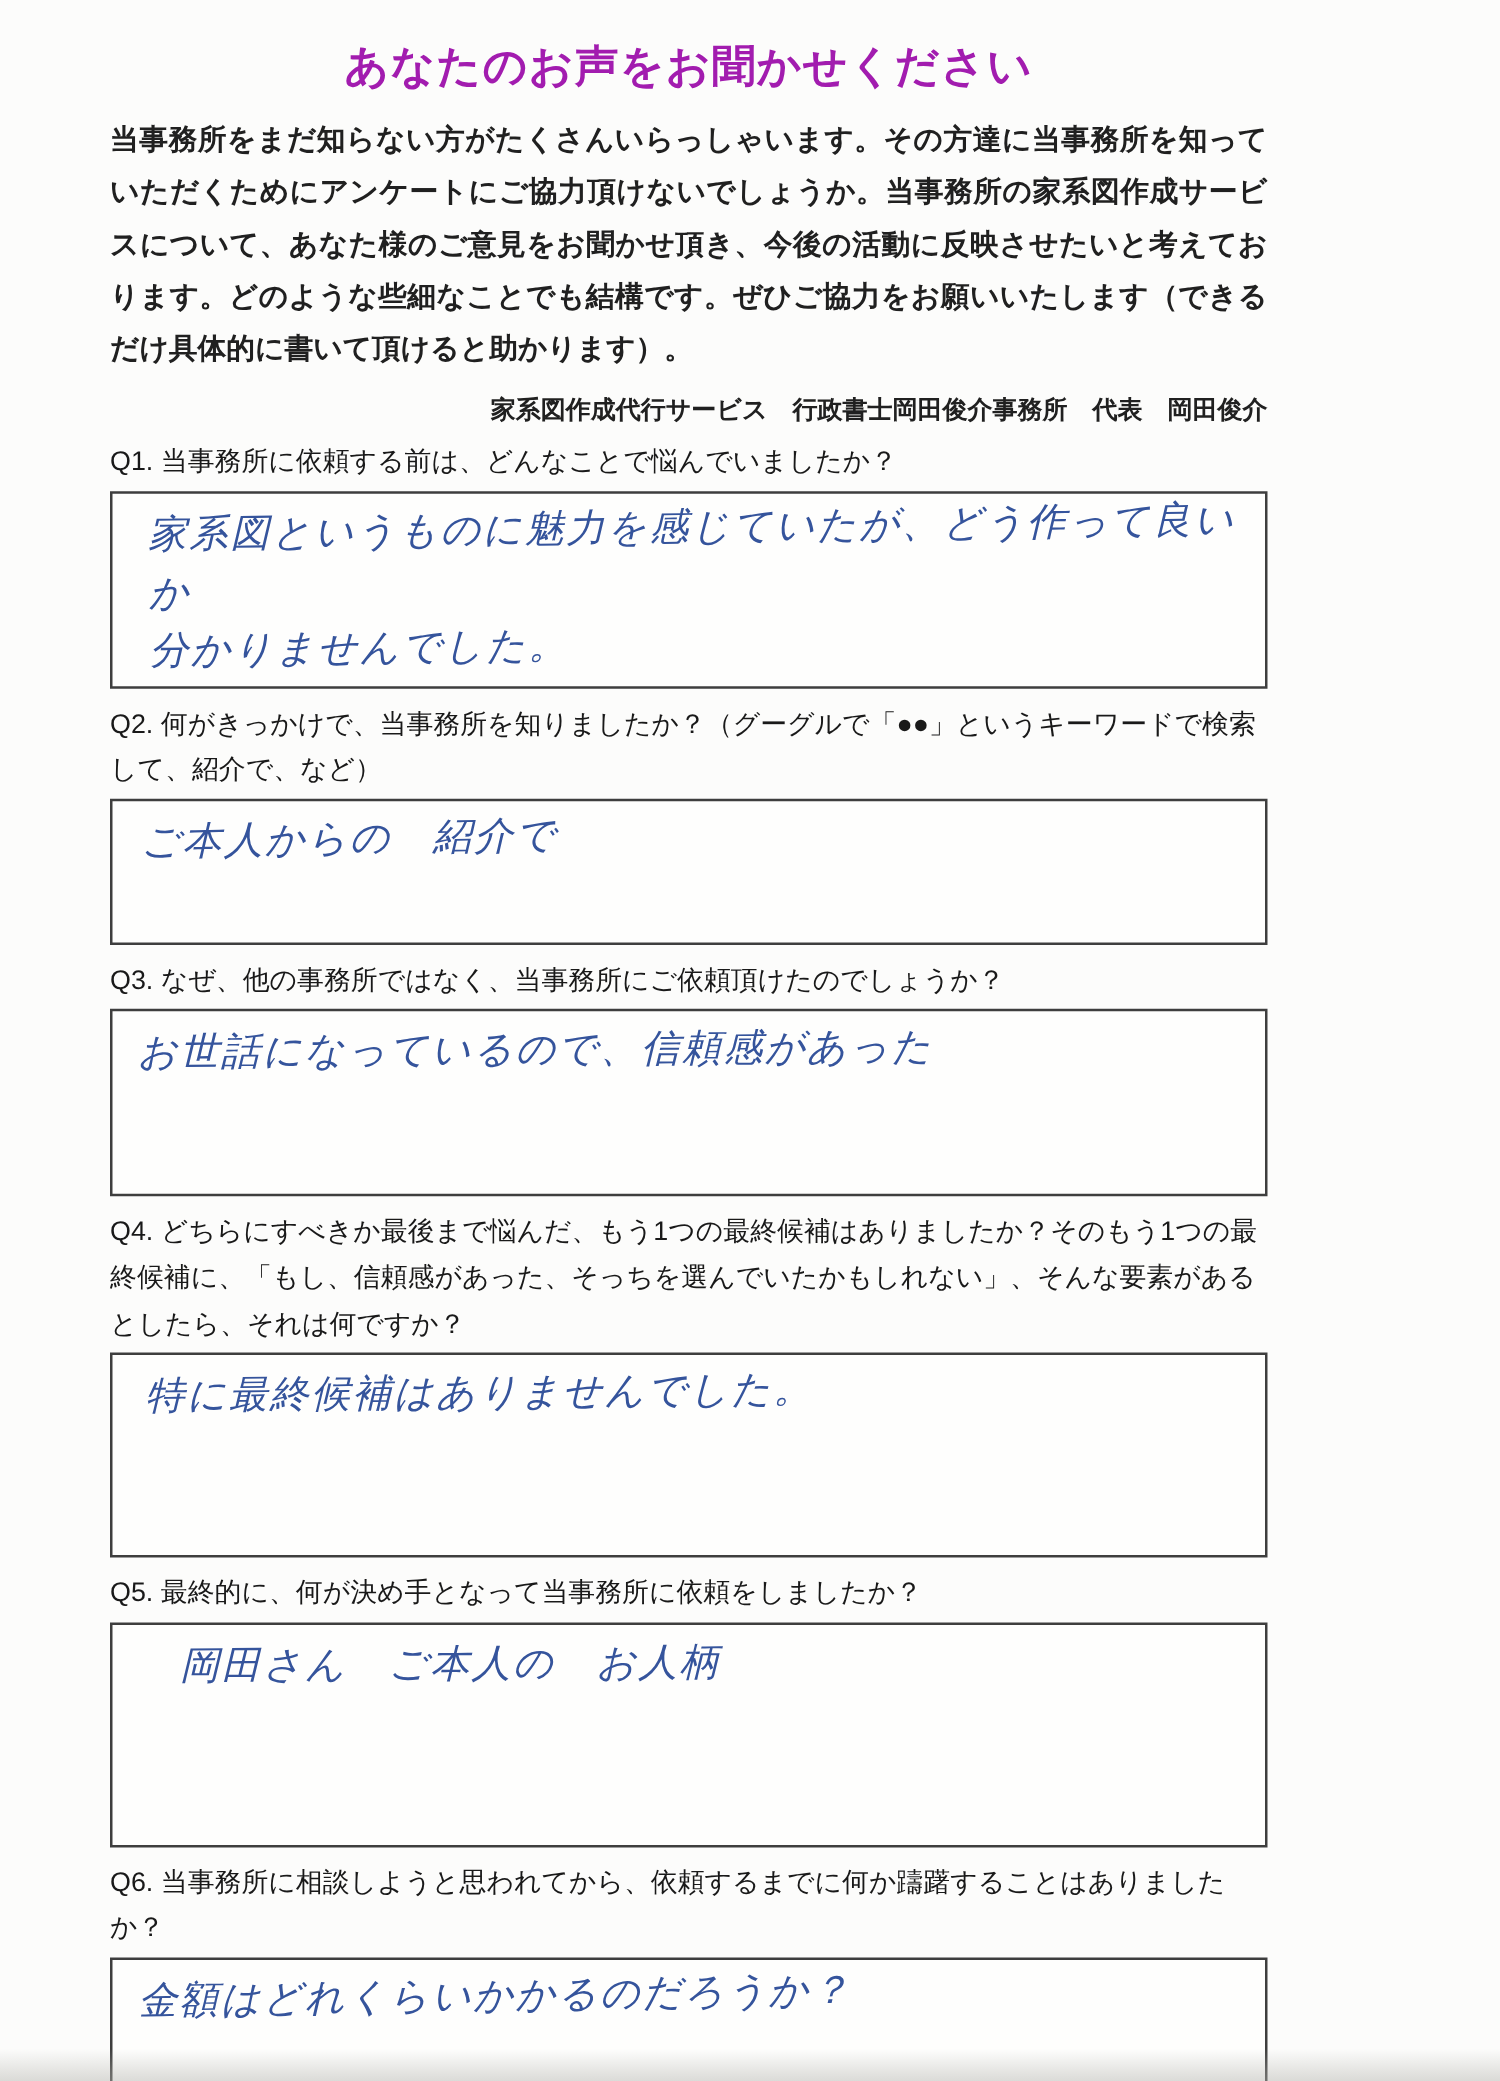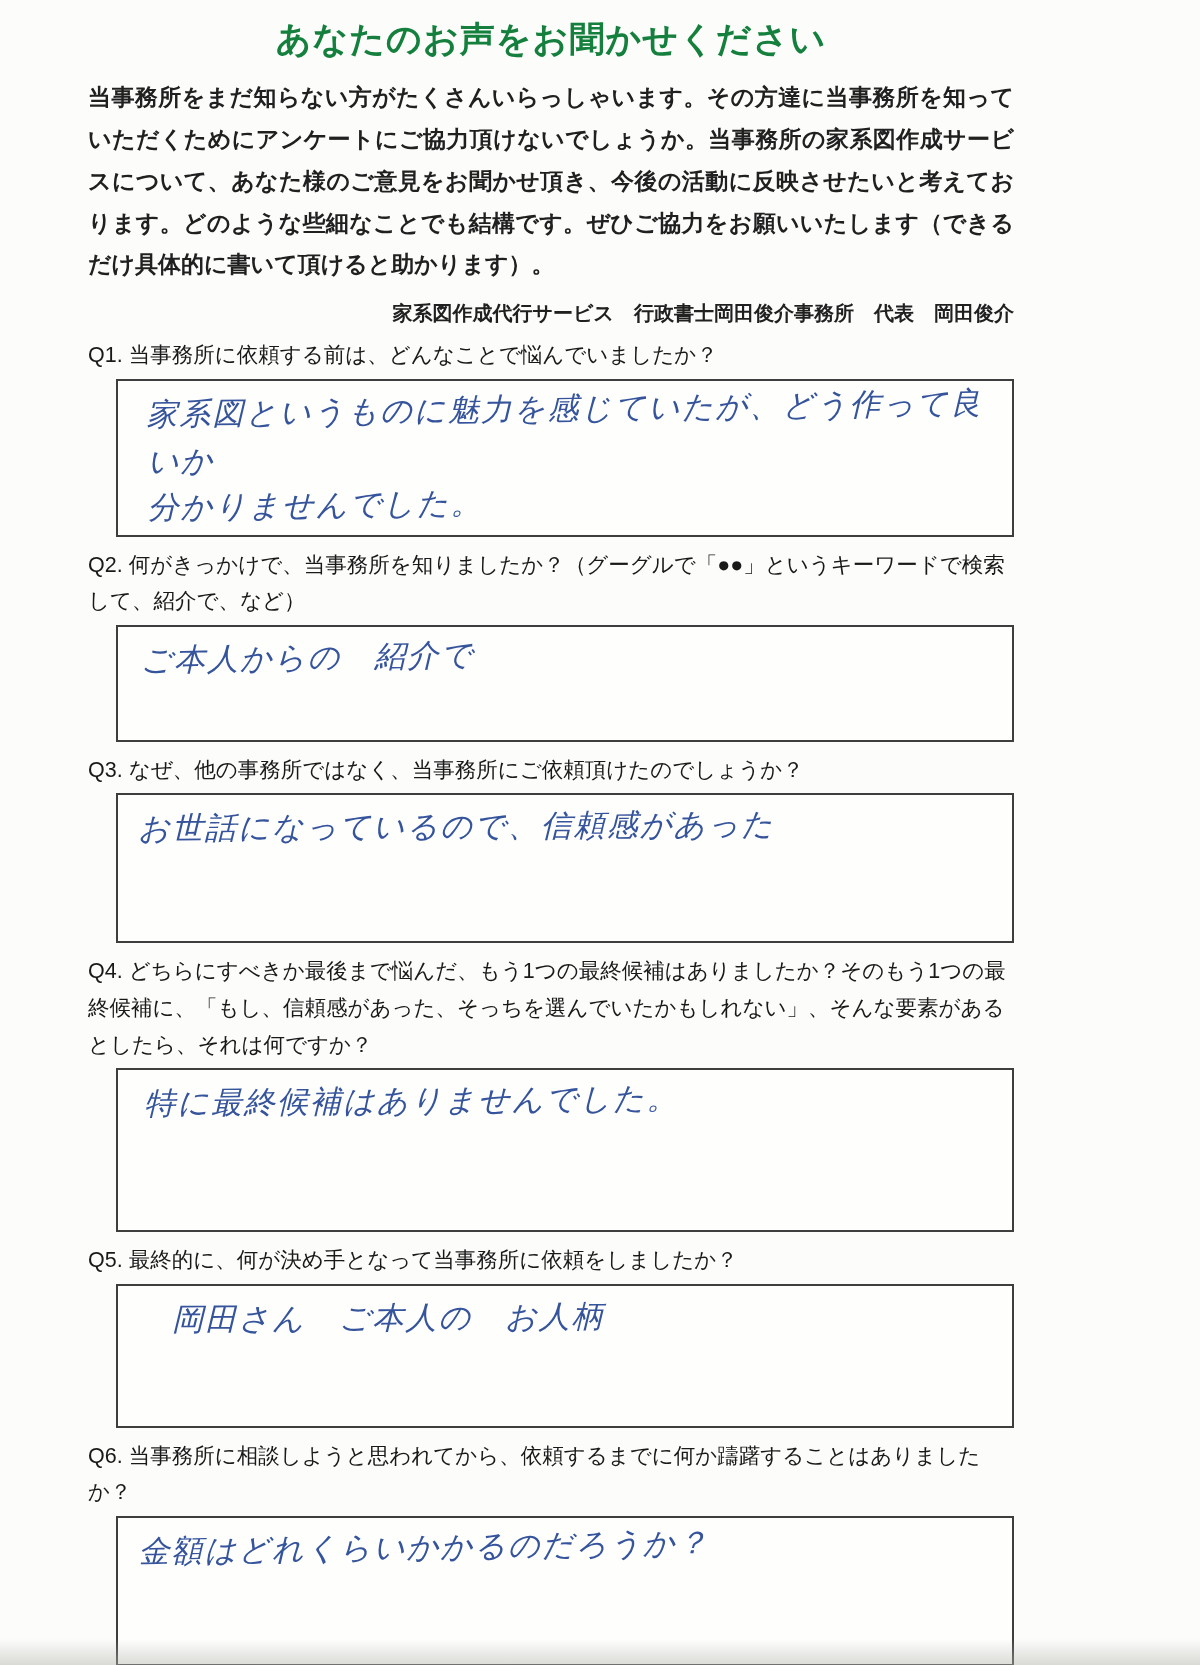--- a/index.html
+++ b/index.html
@@ -19,22 +19,22 @@
   }
   .content {
     margin-left: 88px;
     width: 926px;
   }
   .title {
     text-align: center;
     font-size: 35px;
     font-weight: bold;
     letter-spacing: 1px;
-    margin: 16px 0 0 0;
-    color: #15803d;
+    margin: 30px 0 0 0;
+    color: #a21caf;
   }
   .intro {
     font-size: 23px;
     font-weight: bold;
     line-height: 1.82;
     margin: 14px 0 0 0;
     text-align: justify;
     color: #202020;
   }
   .attribution {
@@ -50,27 +50,26 @@
     line-height: 1.7;
     margin-top: 10px;
     color: #191919;
   }
   .answer-box {
     box-sizing: border-box;
     border: 2px solid #3e3e3e;
     background: #fefefd;
     margin-top: 5px;
     padding: 10px 20px;
-    margin-left: 28px;
   }
   .q1 .answer-box { height: 158px; }
   .q2 .answer-box { height: 117px; }
   .q3 .answer-box { height: 150px; }
   .q4 .answer-box { height: 164px; }
-  .q5 .answer-box { height: 144px; padding-left: 40px; }
+  .q5 .answer-box { height: 180px; padding-left: 40px; }
   .q6 .answer-box { height: 150px; }
   .handwriting {
     font-family: "DejaVu Sans", sans-serif;
     font-size: 31px;
     font-style: italic;
     color: #35549c;
     white-space: pre-line;
     line-height: 1.5;
     letter-spacing: 2px;
     transform-origin: left top;

